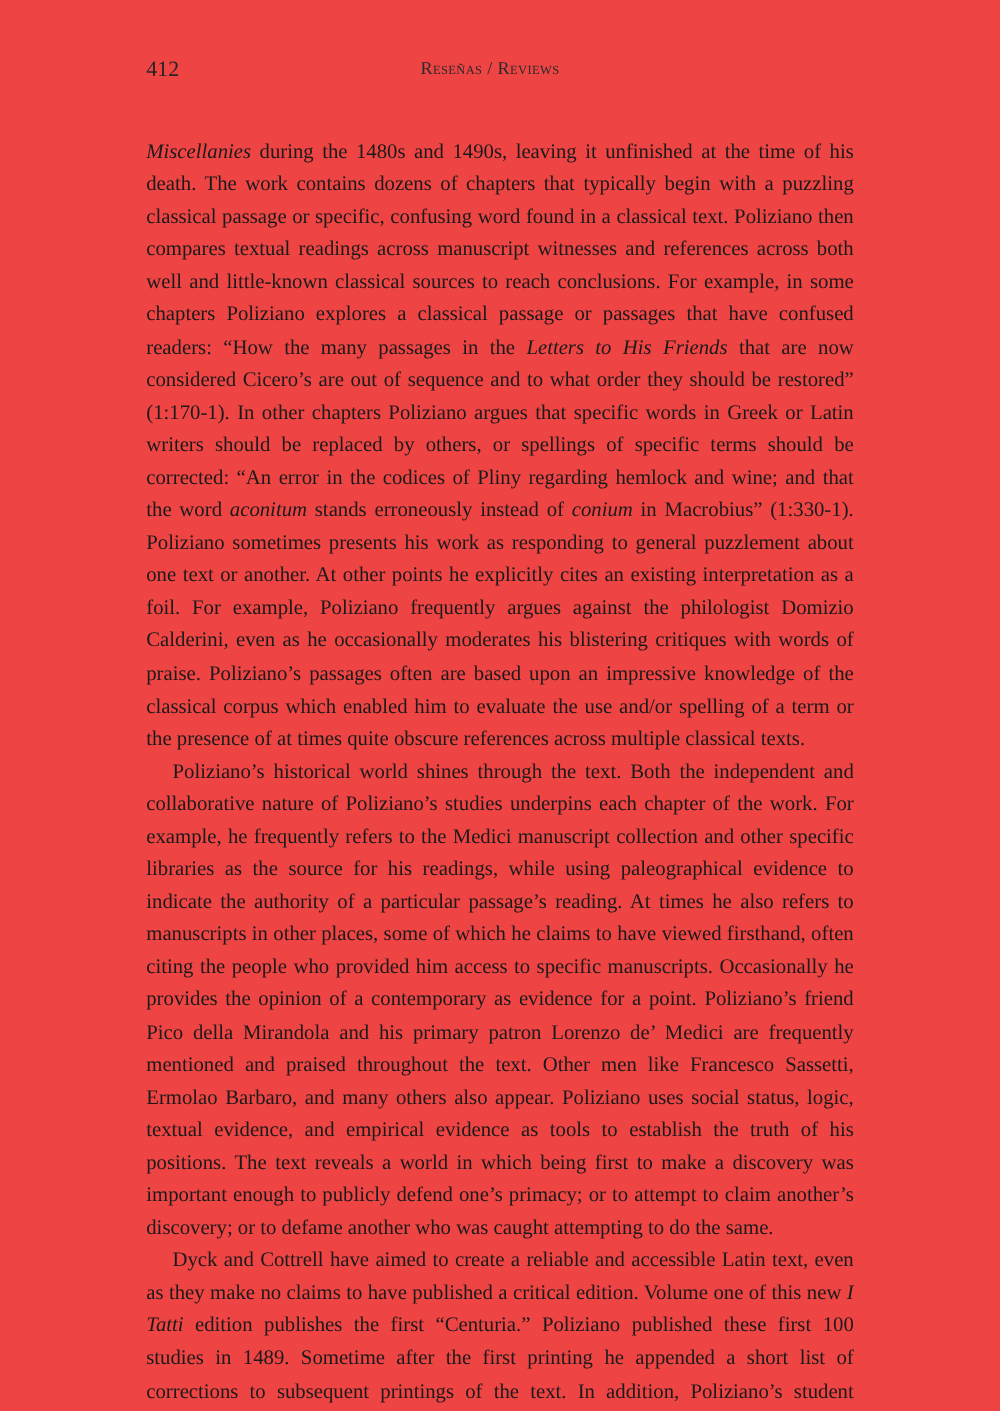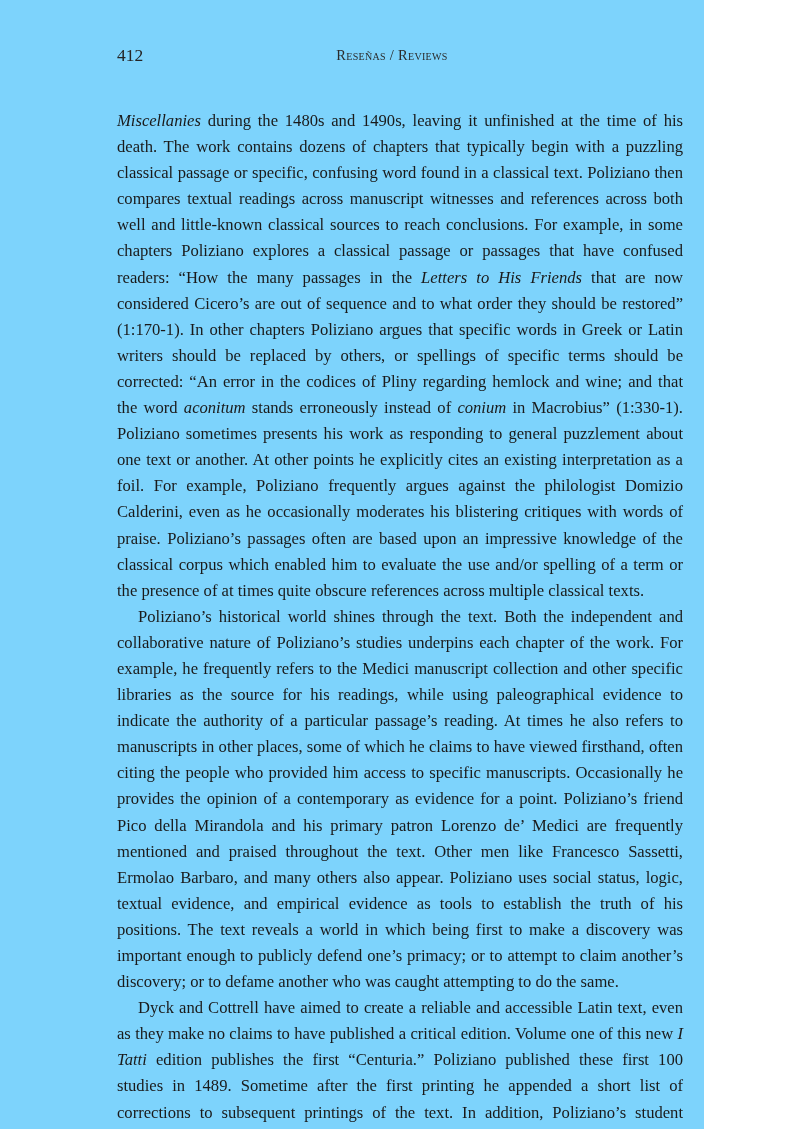--- a/index.html
+++ b/index.html
@@ -2,23 +2,23 @@
 <html><head>
 <meta charset="utf-8">
 <style>
   html, body {
     margin: 0;
     padding: 0;
     background: #ffffff;
   }
   .page {
     position: relative;
-    width: 704px;
+    width: 800px;
     height: 1129px;
-    background: #7dd3fc;
+    background: #ef4444;
     font-family: "Liberation Serif", "DejaVu Serif", serif;
     color: #1c1c1c;
     overflow: hidden;
     box-sizing: border-box;
   }
 
   
   .running-head {
     position: absolute;
     top: 43px;

